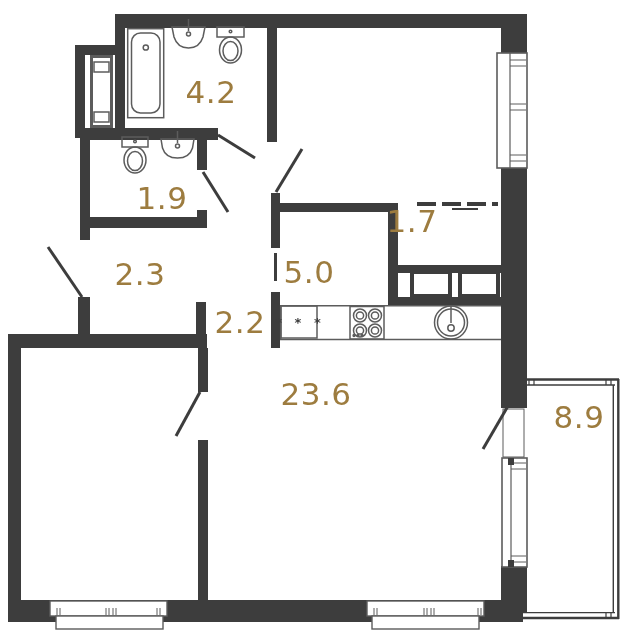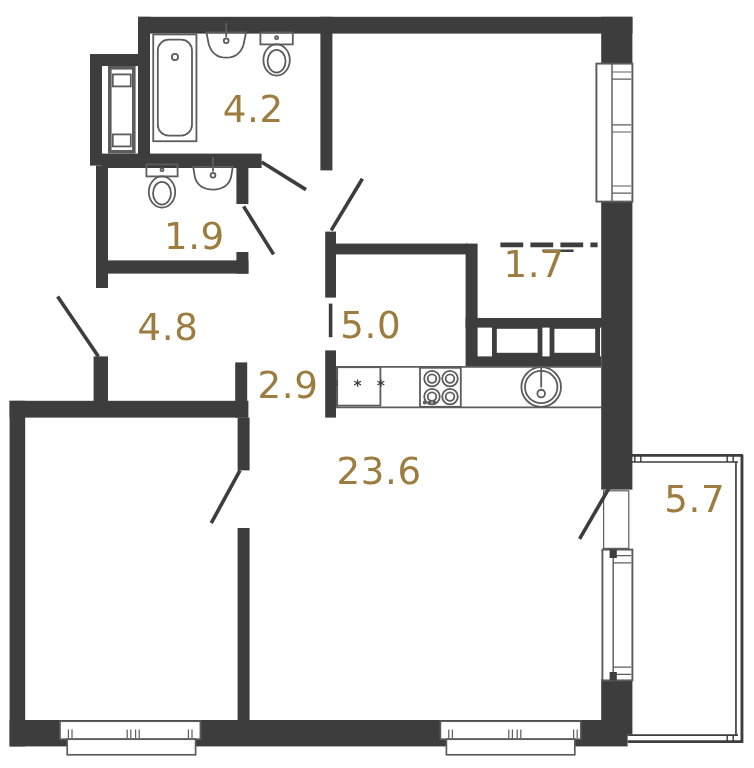--- a/index.html
+++ b/index.html
@@ -200,21 +200,21 @@
       <circle cx="451" cy="322.5" r="16.5"></circle>
       <circle cx="451" cy="322.5" r="13.5"></circle>
       <line x1="451" y1="306" x2="451" y2="323"></line>
       <circle cx="451" cy="328" r="3.2"></circle>
     </g>
   </g>
 </svg>
 
   <div class="lbl" style="left:211px;top:92px">4.2</div>
   <div class="lbl" style="left:162px;top:198px">1.9</div>
-  <div class="lbl" style="left:445px;top:221px">1.7</div>
-  <div class="lbl" style="left:140px;top:274px">4.8</div>
+  <div class="lbl" style="left:412px;top:221px">1.7</div>
+  <div class="lbl" style="left:140px;top:274px">2.3</div>
   <div class="lbl" style="left:309px;top:272px">5.0</div>
-  <div class="lbl" style="left:240px;top:322px">2.9</div>
+  <div class="lbl" style="left:240px;top:322px">2.2</div>
   <div class="lbl" style="left:316px;top:394px">23.6</div>
-  <div class="lbl" style="left:579px;top:417px">5.7</div>
+  <div class="lbl" style="left:579px;top:417px">8.9</div>
 
   <div class="marks" style="left:300px;top:322px">* * *</div>
 </div>
 
 </body></html>

